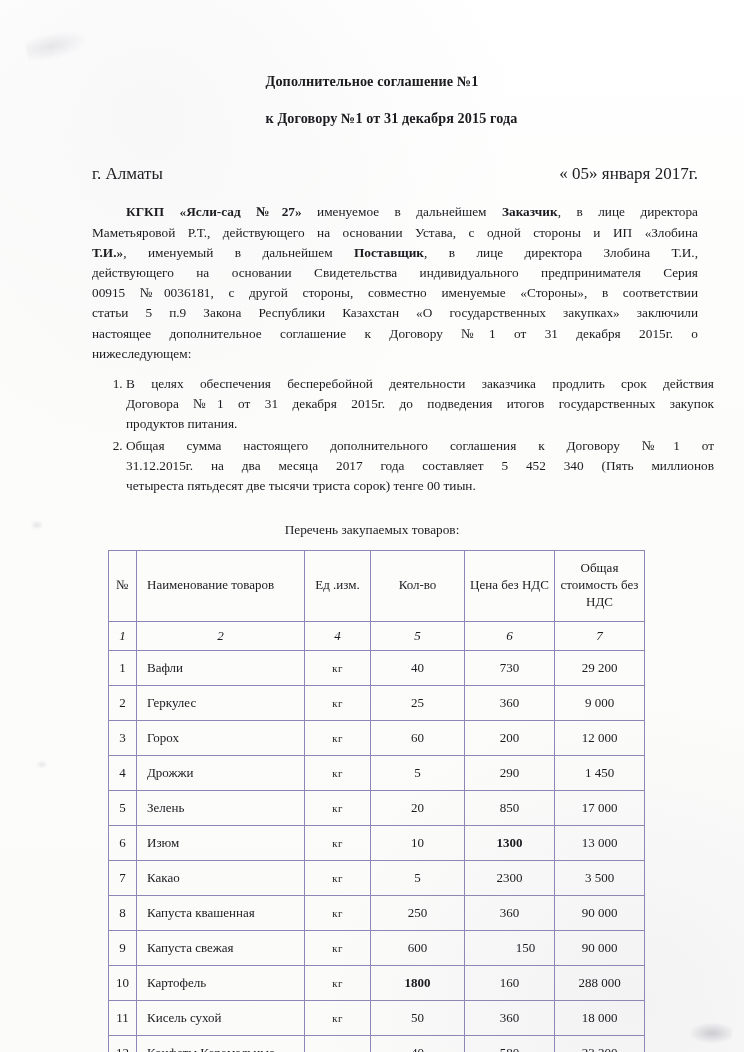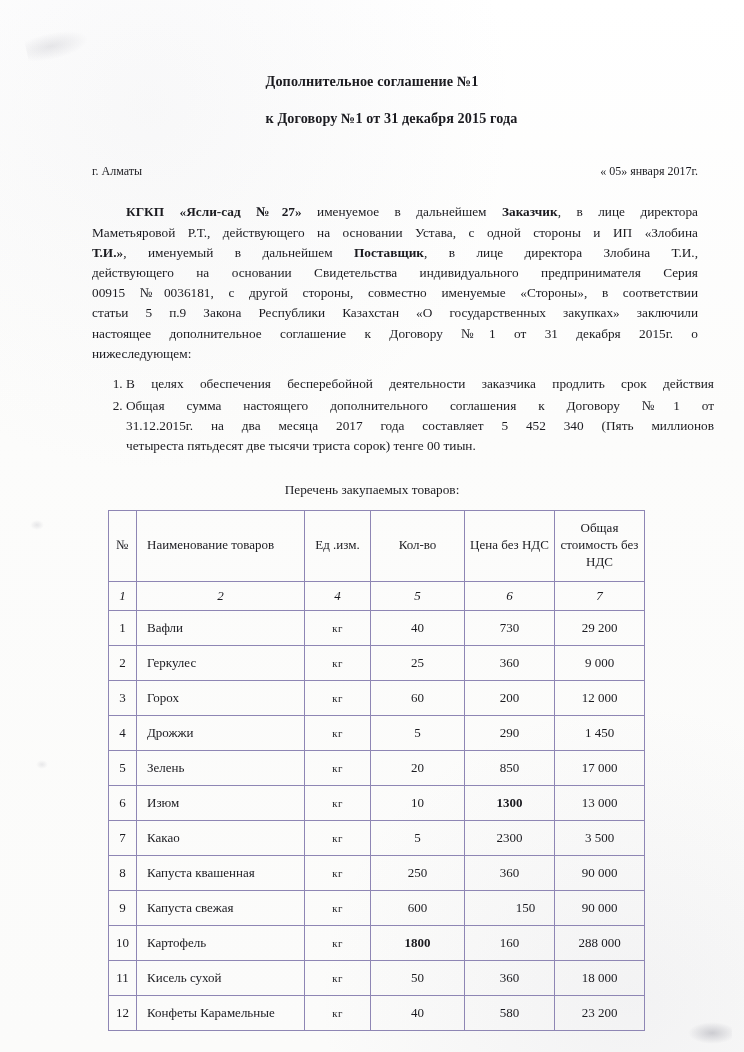--- a/index.html
+++ b/index.html
@@ -81,21 +81,21 @@
     margin-top: 18px;
     padding-left: 39px;
   }
 
   
   .meta-row {
     position: relative;
     margin-top: 36px;
     padding: 0 46px 0 92px;
     height: 20px;
-    font-size: 12px;
+    font-size: 17px;
   }
   .meta-city {
     position: absolute;
     left: 92px;
     top: 0;
   }
   .meta-date {
     position: absolute;
     right: 46px;
     top: 0;
@@ -235,20 +235,22 @@
         <span class="ln"><span>действующего  на  основании  Свидетельства  индивидуального  предпринимателя  Серия</span></span>
         <span class="ln"><span>00915 №0036181, с другой стороны, совместно именуемые «Стороны», в соответствии</span></span>
         <span class="ln"><span>статьи 5 п.9 Закона Республики Казахстан «О государственных закупках» заключили</span></span>
         <span class="ln"><span>настоящее  дополнительное  соглашение  к  Договору  №1  от  31  декабря  2015г.  о</span></span>
         <span class="ln last"><span>нижеследующем:</span></span>
       </div>
 
     <ol class="clauses" id="clauses">
         <li>
           <span class="ln">В целях обеспечения бесперебойной деятельности заказчика продлить срок действия</span>
+          <span class="ln">Договора №1 от 31 декабря 2015г. до подведения итогов государственных закупок</span>
+          <span class="ln last">продуктов питания.</span>
         </li>
         <li>
           <span class="ln">Общая  сумма  настоящего  дополнительного  соглашения  к  Договору  №1  от</span>
           <span class="ln">31.12.2015г.  на  два  месяца  2017  года  составляет  5  452  340  (Пять  миллионов</span>
           <span class="ln last">четыреста пятьдесят две тысячи триста сорок) тенге 00 тиын.</span>
         </li>
       </ol>
 
     <div class="table-caption">Перечень закупаемых товаров:</div>
 

